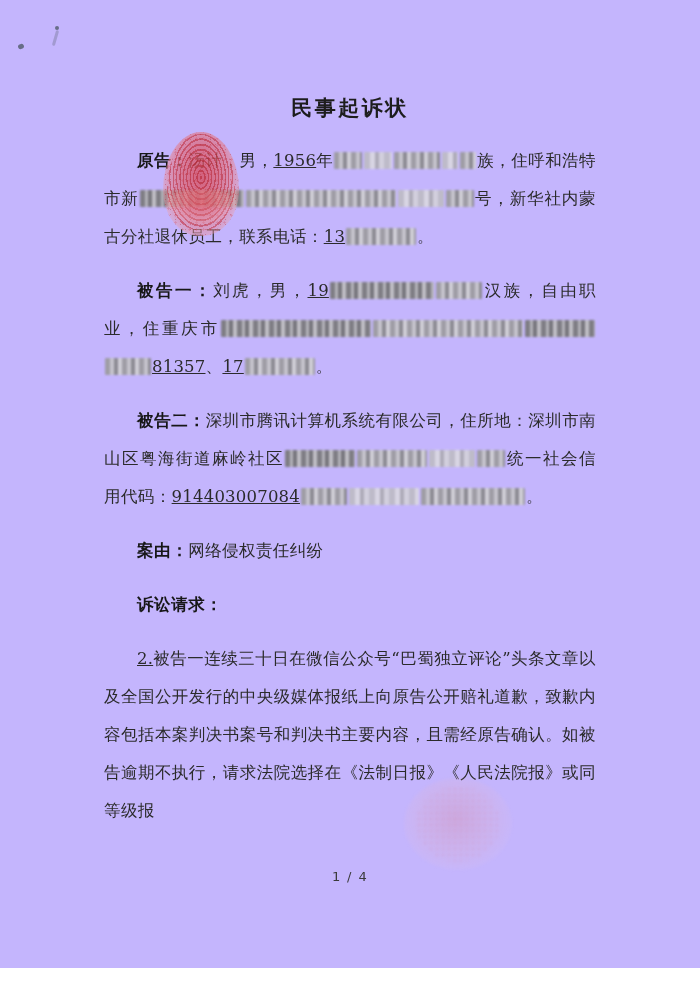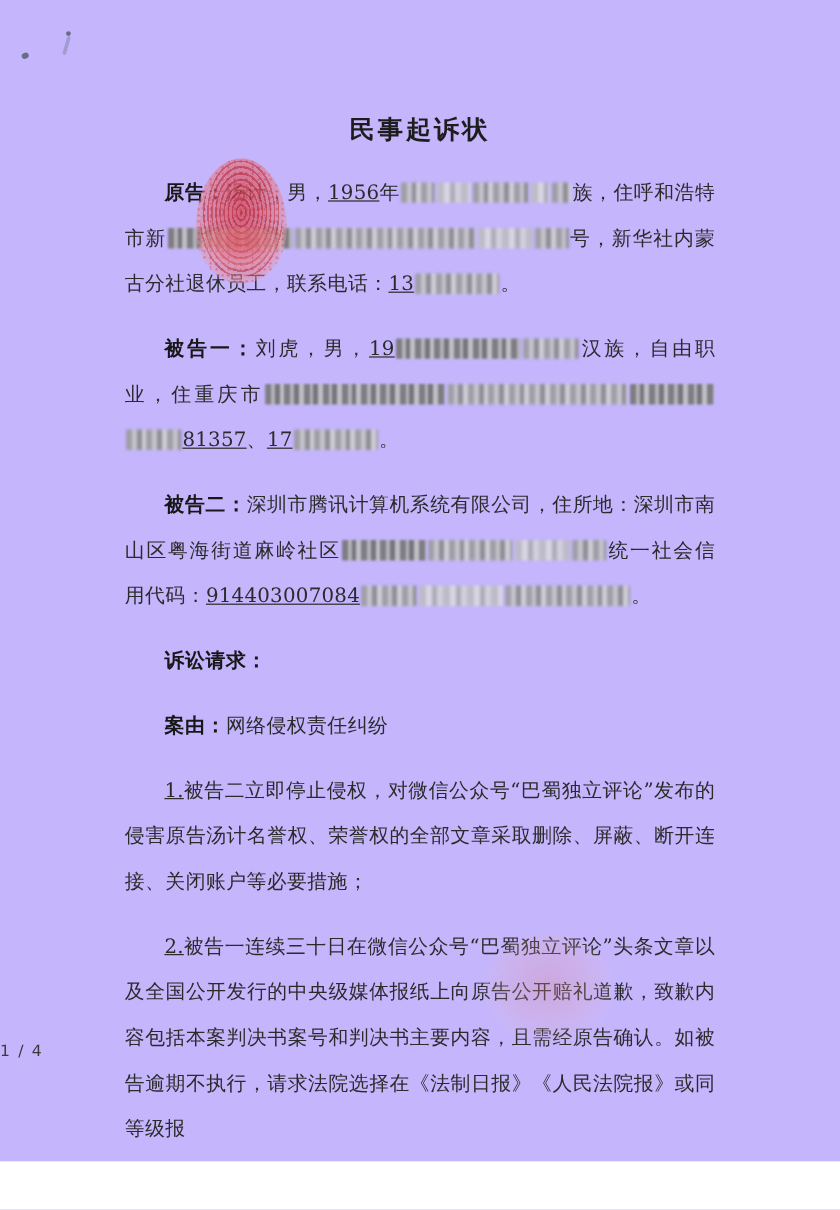--- a/index.html
+++ b/index.html
@@ -203,21 +203,21 @@
     background-image:
       radial-gradient(rgba(214,110,130,.28) 18%, rgba(255,255,255,0) 19%);
     background-size: 6px 6px;
     opacity: .7;
   }
 
   .page-footer {
     position: absolute;
     left: 0; right: 0;
     bottom: 84px;
-    text-align: left;
+    text-align: center;
     font-size: 13px;
     letter-spacing: 1.4px;
     color: #3a3a3a;
     font-family: "DejaVu Sans", "Liberation Sans", sans-serif;
   }
 </style>
 </head>
 <body>
 
 <div class="page">
@@ -237,30 +237,27 @@
     <p class="para">
       <span class="lead">被告一：</span><span>刘虎</span>，<span>男</span>，<span class="num">19</span><span class="redact dark r-xl"></span><span class="redact r-m"></span><span>汉族，自由职业，住</span><span>重庆市</span><span class="redact dark r-xxl"></span><span class="redact r-xxl"></span><span class="redact dark r-l"></span><span class="redact r-m"></span><span class="num">81357</span><span>、</span><span class="num">17</span><span class="redact r-l"></span><span>。</span>
     </p>
 
     <p class="para">
       <span class="lead">被告二：</span><span>深圳市腾讯计算机系统有限公司，住所地：深圳市南山</span><span>区粤海街道麻岭社区</span><span class="redact dark r-l"></span><span class="redact r-l"></span><span class="redact light r-m"></span><span class="redact r-s"></span><span>统一社会信用代码：</span><span class="num">914403007084</span><span class="redact r-m"></span><span class="redact light r-l"></span><span class="redact r-xl"></span><span>。</span>
     </p>
 
 
     <p class="para">
+      <span class="lead">案由：</span><span>网络侵权责任纠纷</span>
+    </p>
+
+    <p class="para">
       <span class="lead">诉讼请求：</span>
     </p>
 
-    <p class="para">
-      <span class="lead">案由：</span><span>网络侵权责任纠纷</span>
-    </p>
-
-    <p class="para">
-      <span class="num">1.</span><span>被告二立即停止侵权，对微信公众号“巴蜀独立评论”发布的侵害原告汤计名誉权、荣誉权的全部文章采取删除、屏蔽、断开连接、关闭账户等必要措施；</span>
-    </p>
 
     <p class="para">
       <span class="num">2.</span><span>被告一连续三十日在微信公众号“巴蜀独立评论”头条文章以及全国公开发行的中央级媒体报纸上向原告公开赔礼道歉，致歉内容包括本案判决书案号和判决书主要内容，且需经原告确认。如被告逾期不执行，请求法院选择在《法制日报》《人民法院报》或同等级报</span>
     </p>
 
   </div>
 
   <div class="fingerprint">
     <div class="fp-core"></div>
     <div class="fp-ridges"></div>

